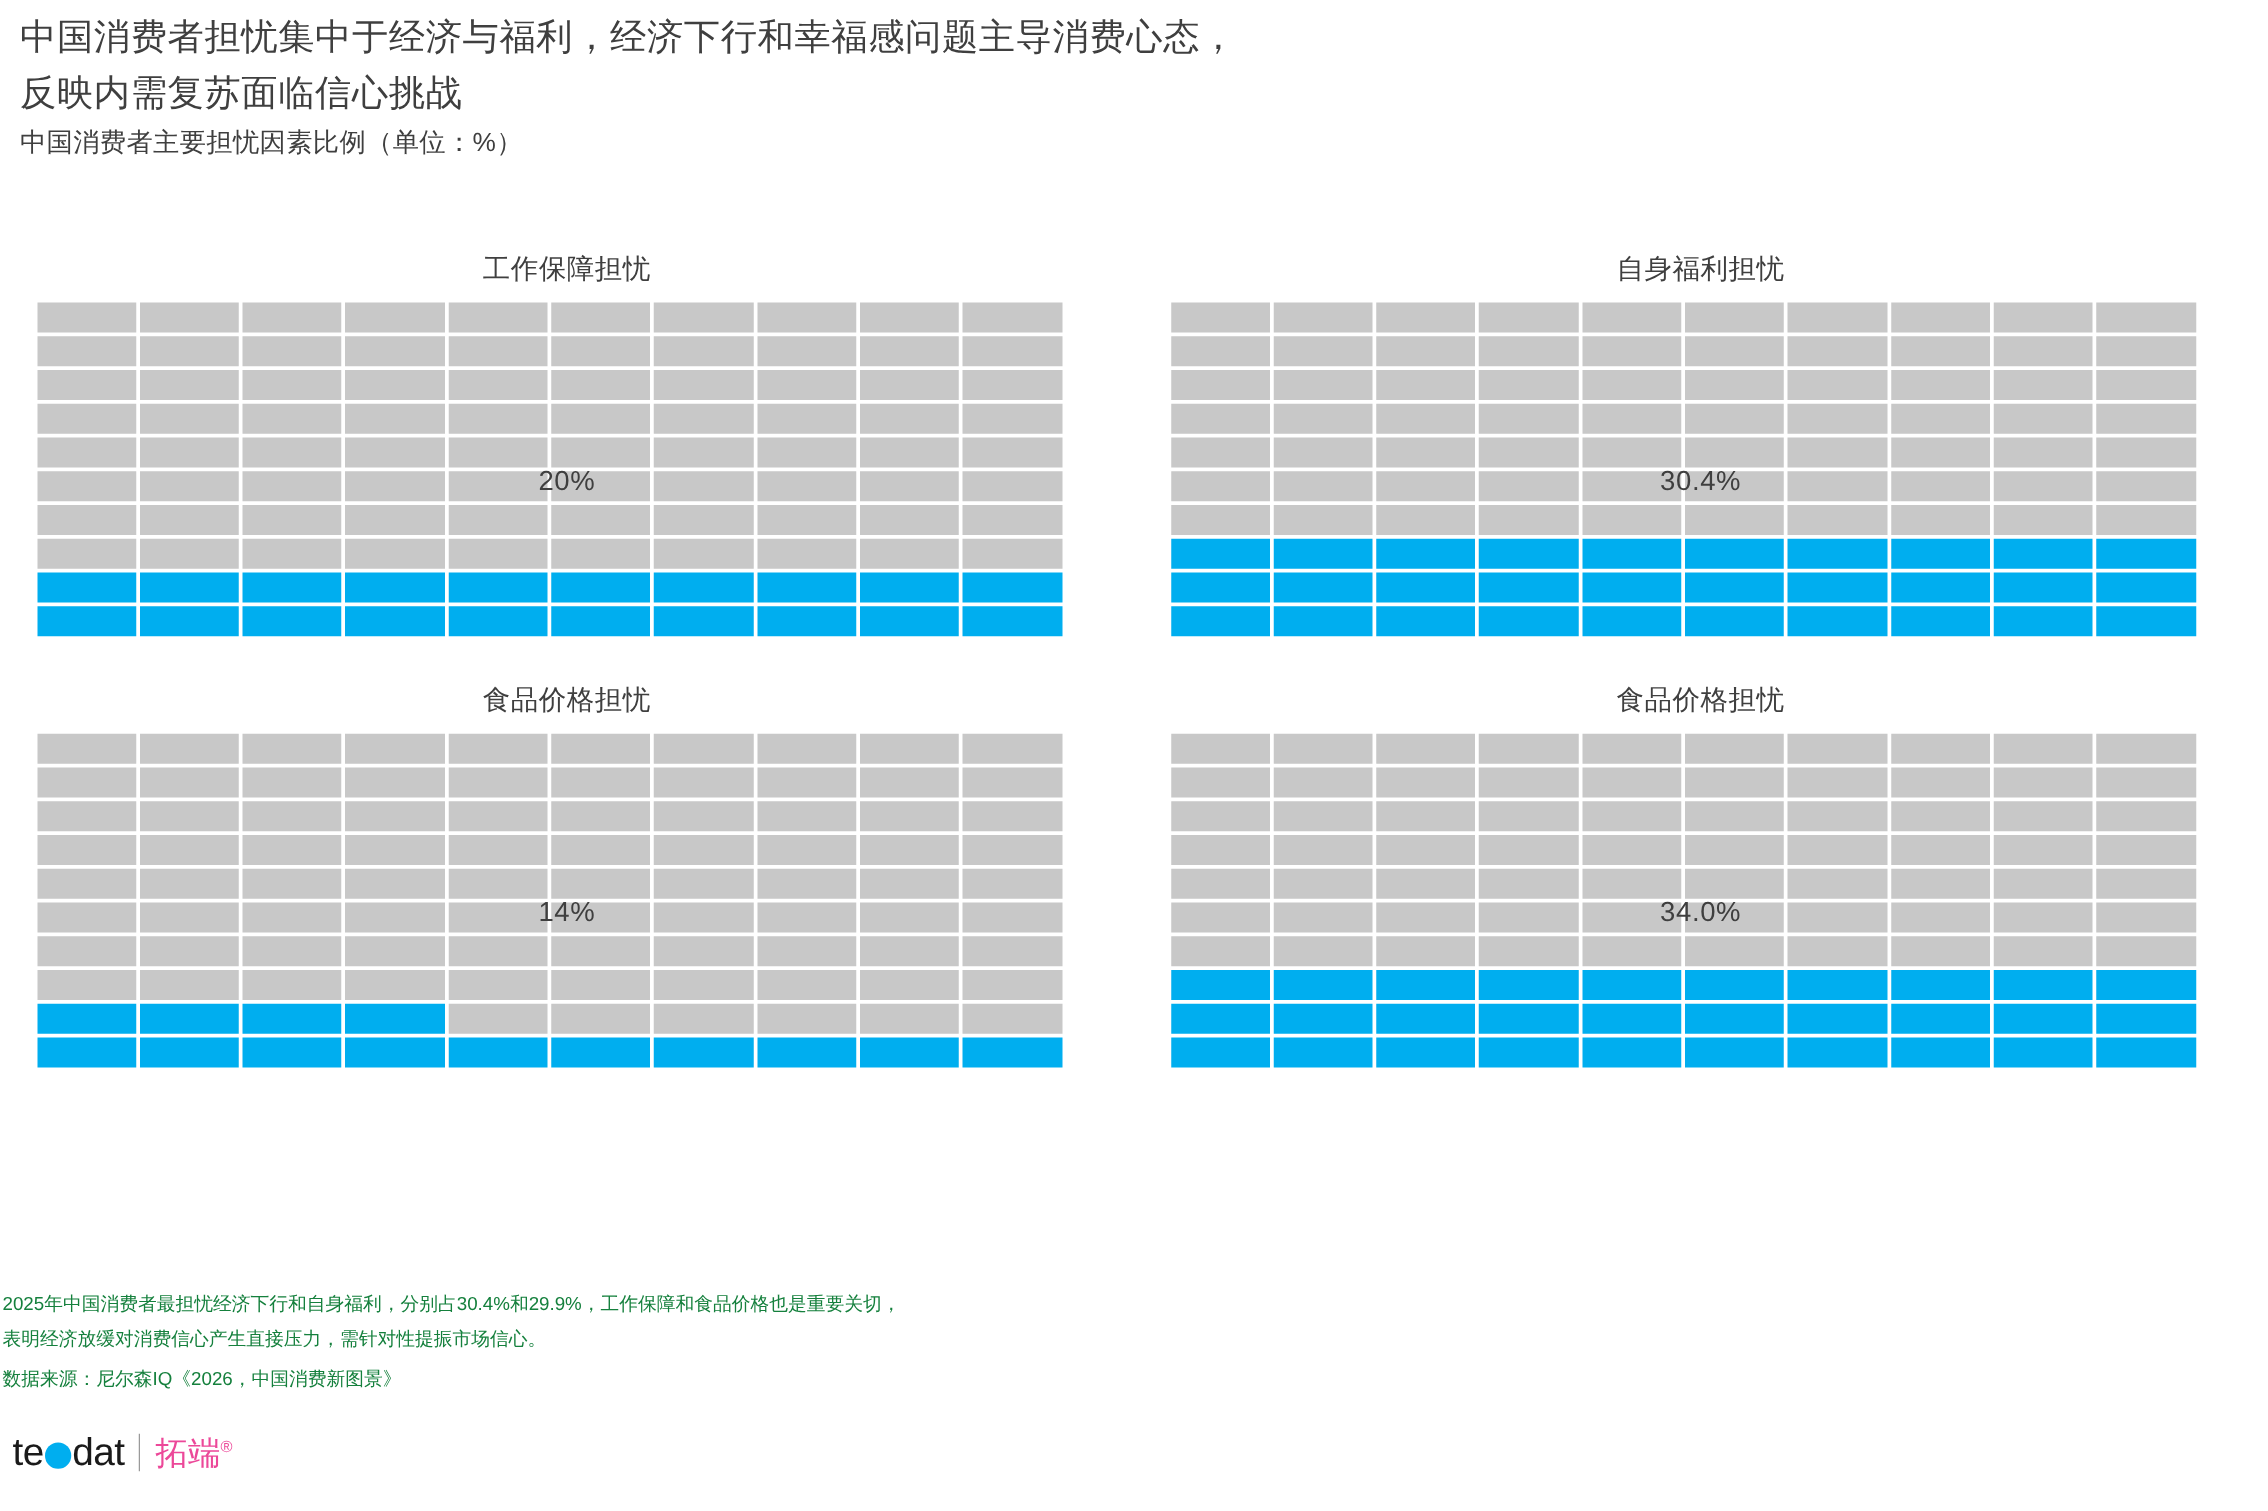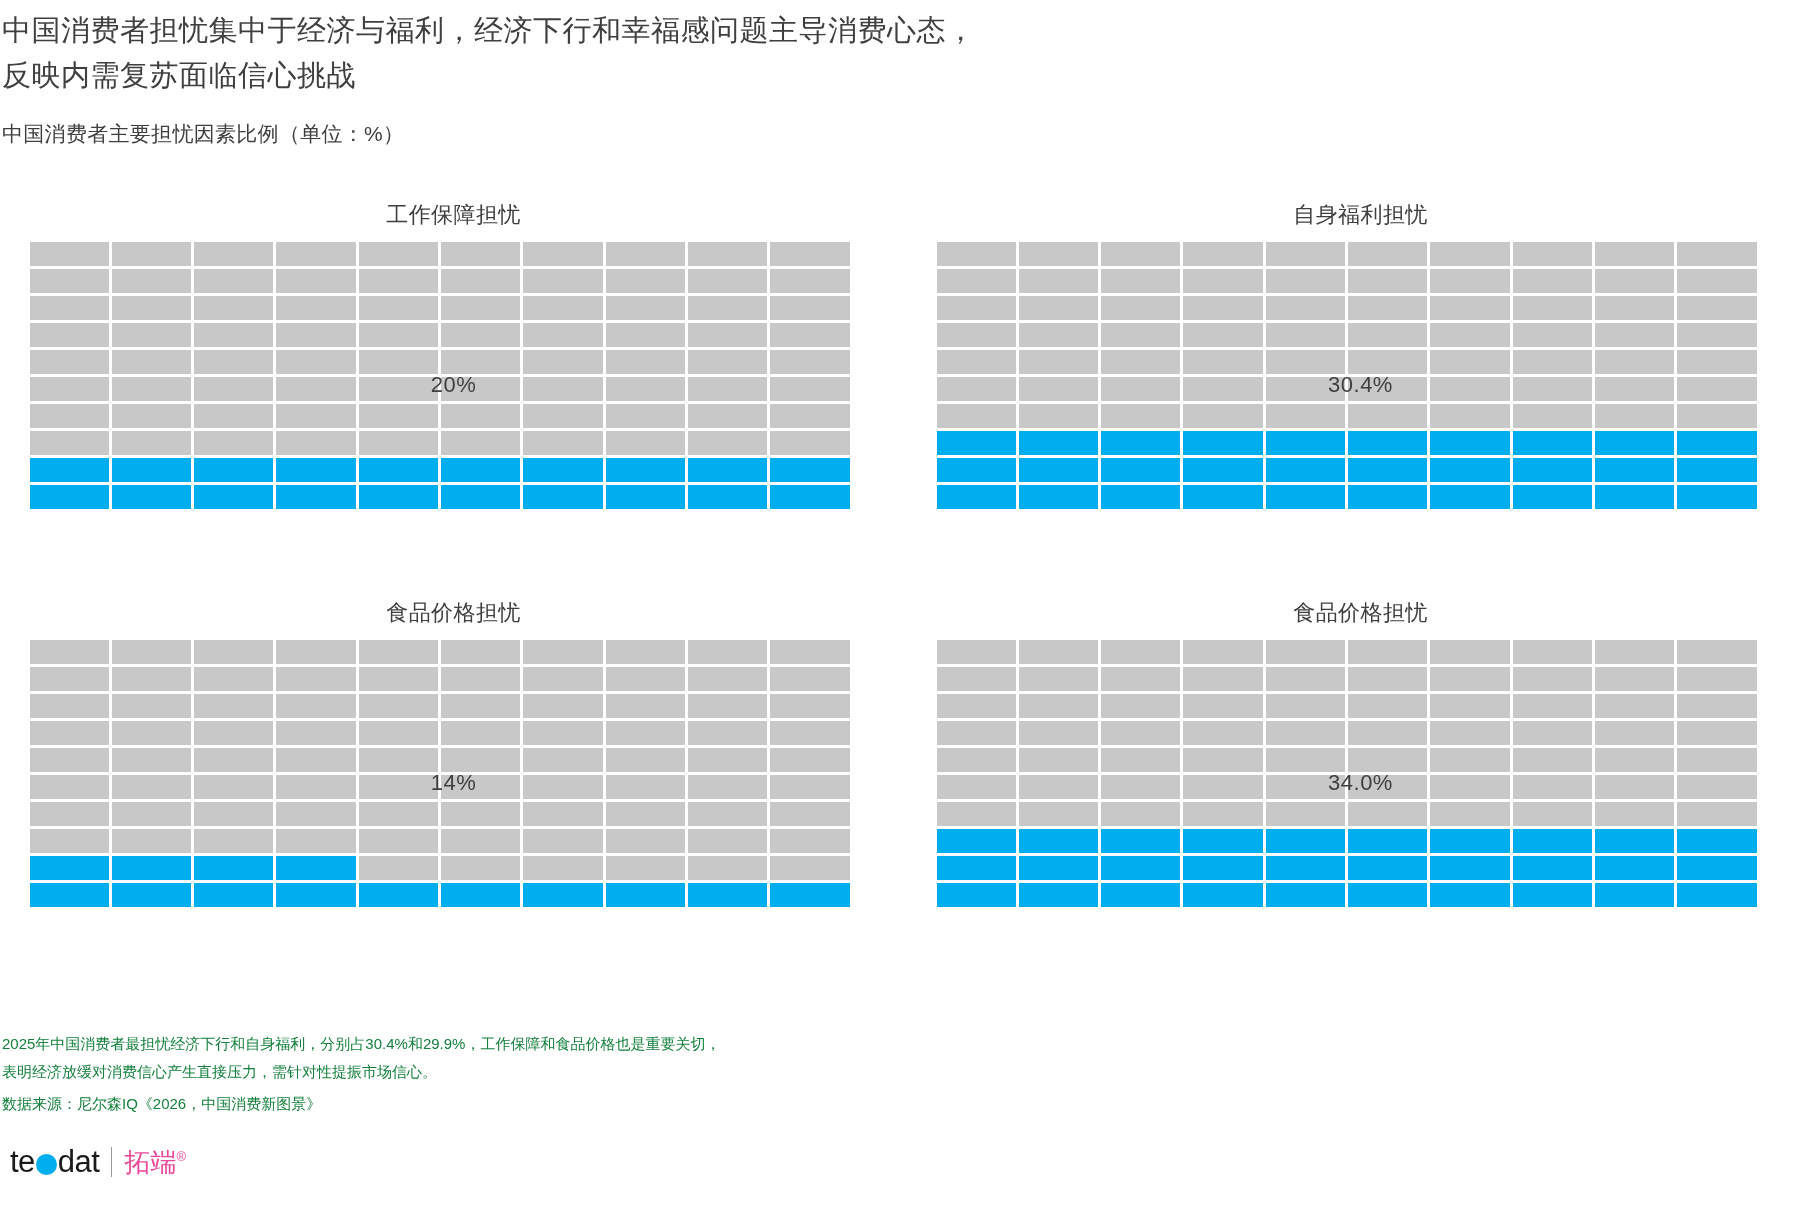--- a/index.html
+++ b/index.html
@@ -17,35 +17,35 @@
   }
   .page {
     position: relative;
     width: 1814px;
     height: 1209px;
     box-sizing: border-box;
     padding: 0;
   }
   .title-block {
     position: absolute;
-    left: 2px;
+    left: 16px;
     top: 8px;
     width: 1700px;
   }
   .title {
     font-size: 29px;
     line-height: 1.55;
     color: #3f3f3f;
     font-weight: 400;
     letter-spacing: 0.5px;
   }
   .subtitle {
     font-size: 21px;
     color: #3f3f3f;
-    margin-top: 22px;
+    margin-top: 2px;
     letter-spacing: 0.3px;
   }
 
   .panels {
     position: absolute;
     left: 0;
     top: 200px;
     width: 1814px;
   }
   .panel-row {
@@ -371,21 +371,21 @@
               <div class="cell filled"></div>
               <div class="cell filled"></div>
               <div class="cell filled"></div>
               <div class="cell filled"></div>
             </div>
           <div class="waffle-label">30.4%</div>
         </div>
       </div>
     </div>
 
-    <div class="panel-row" style="margin-top:89px;">
+    <div class="panel-row" style="margin-top:36px;">
       <div class="panel">
         <div class="panel-title">食品价格担忧</div>
         <div class="waffle-wrap">
           <div class="waffle">
               <div class="cell"></div>
               <div class="cell"></div>
               <div class="cell"></div>
               <div class="cell"></div>
               <div class="cell"></div>
               <div class="cell"></div>

